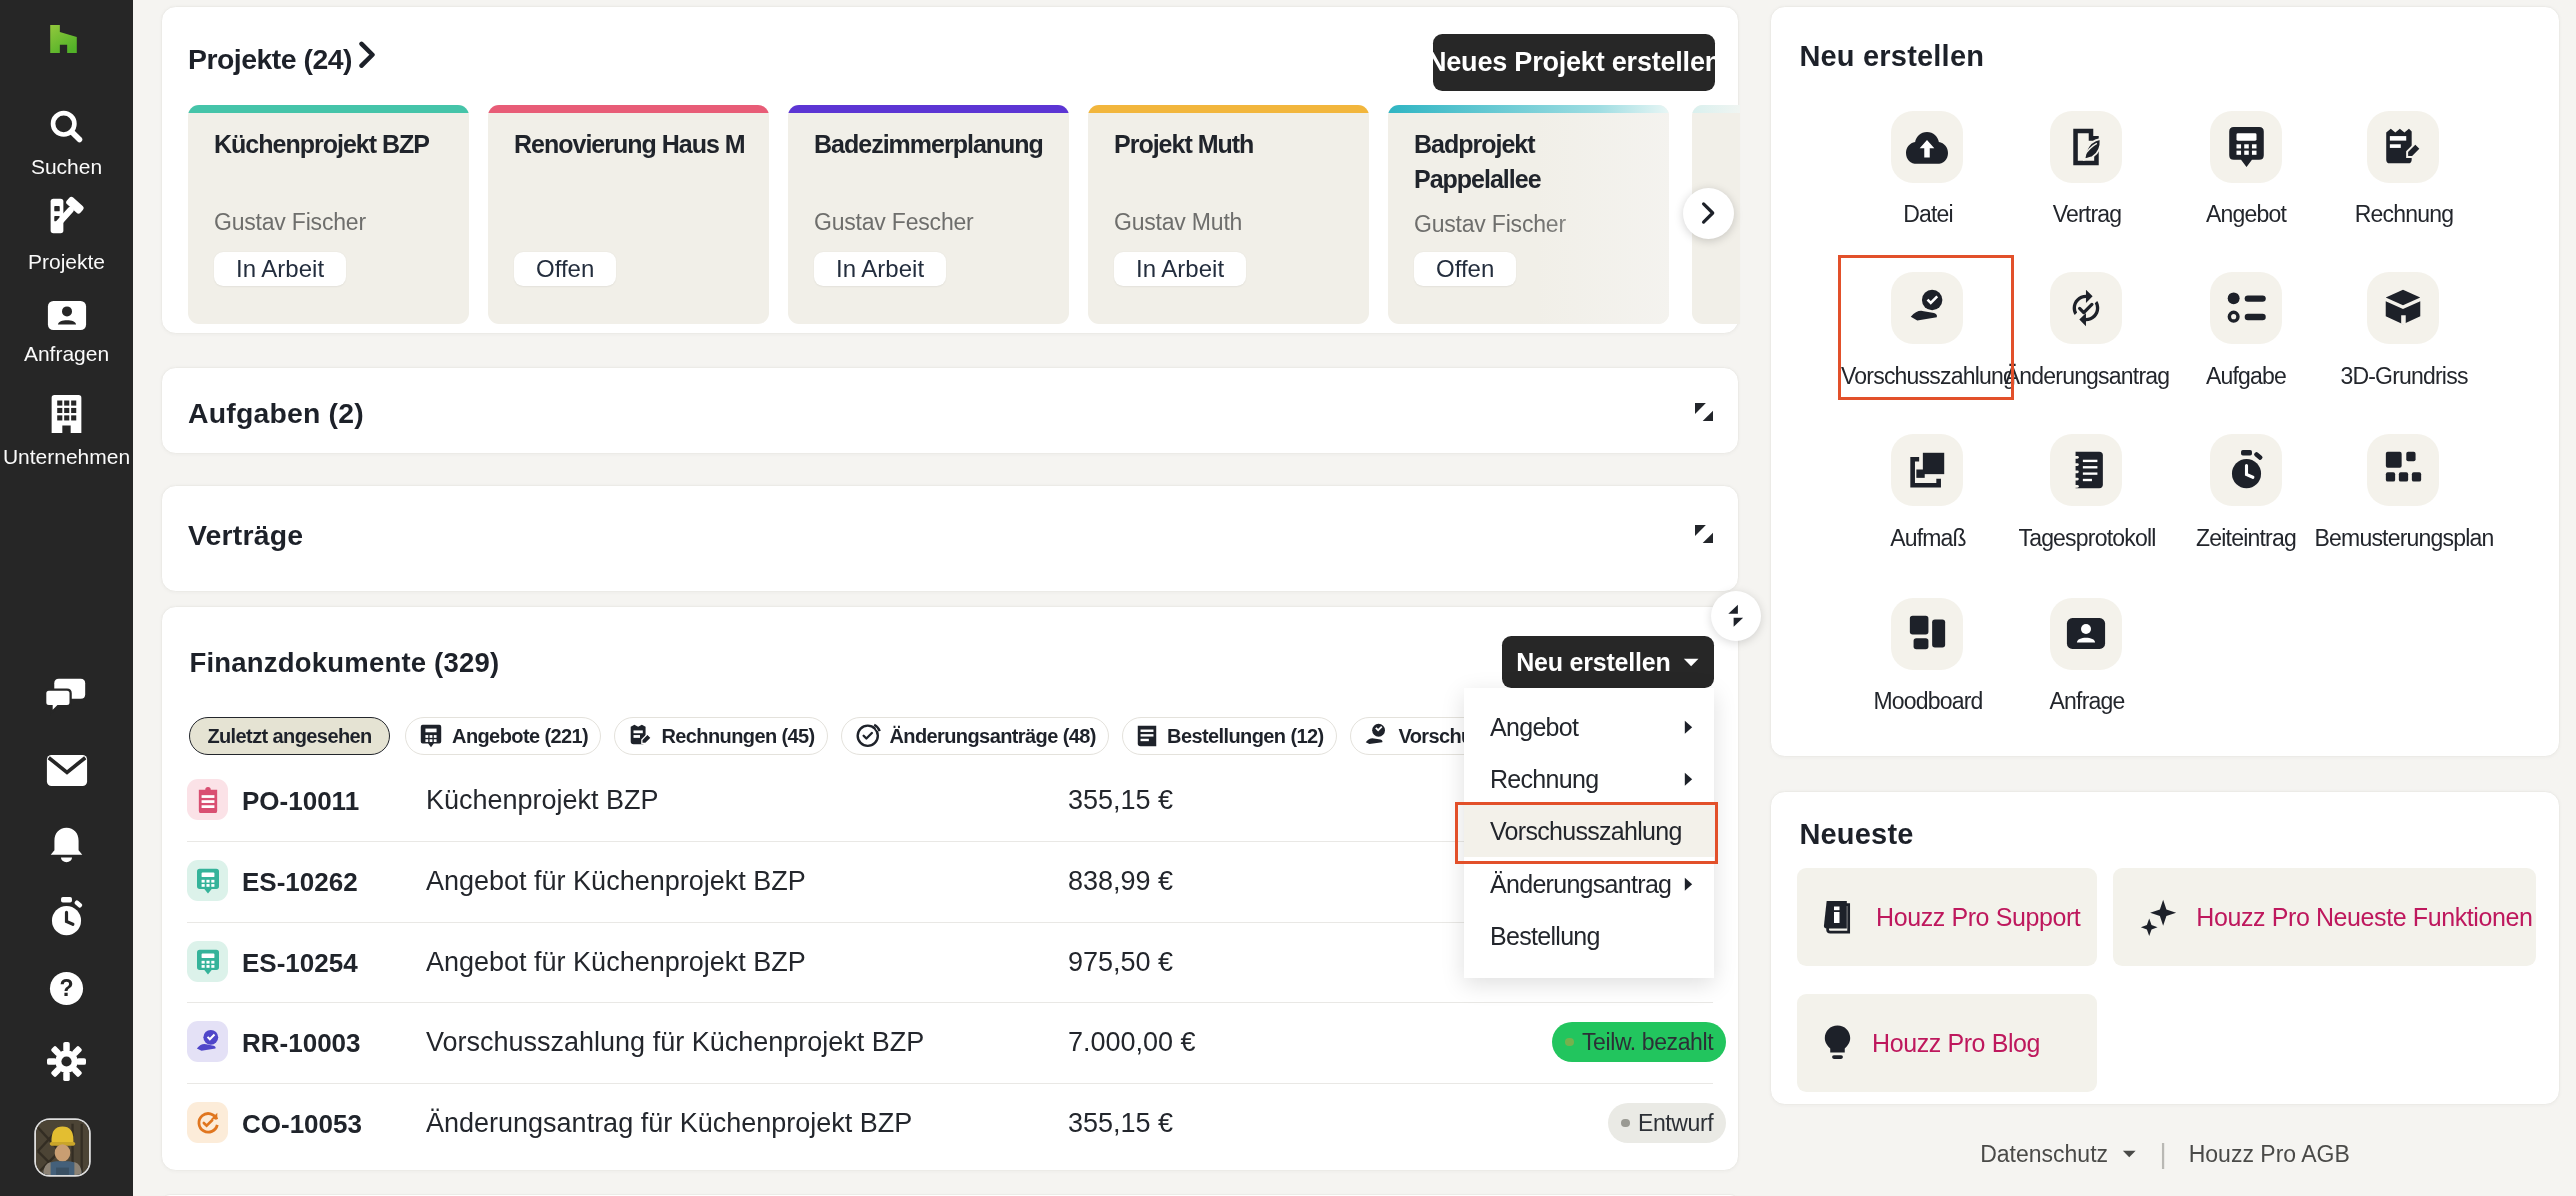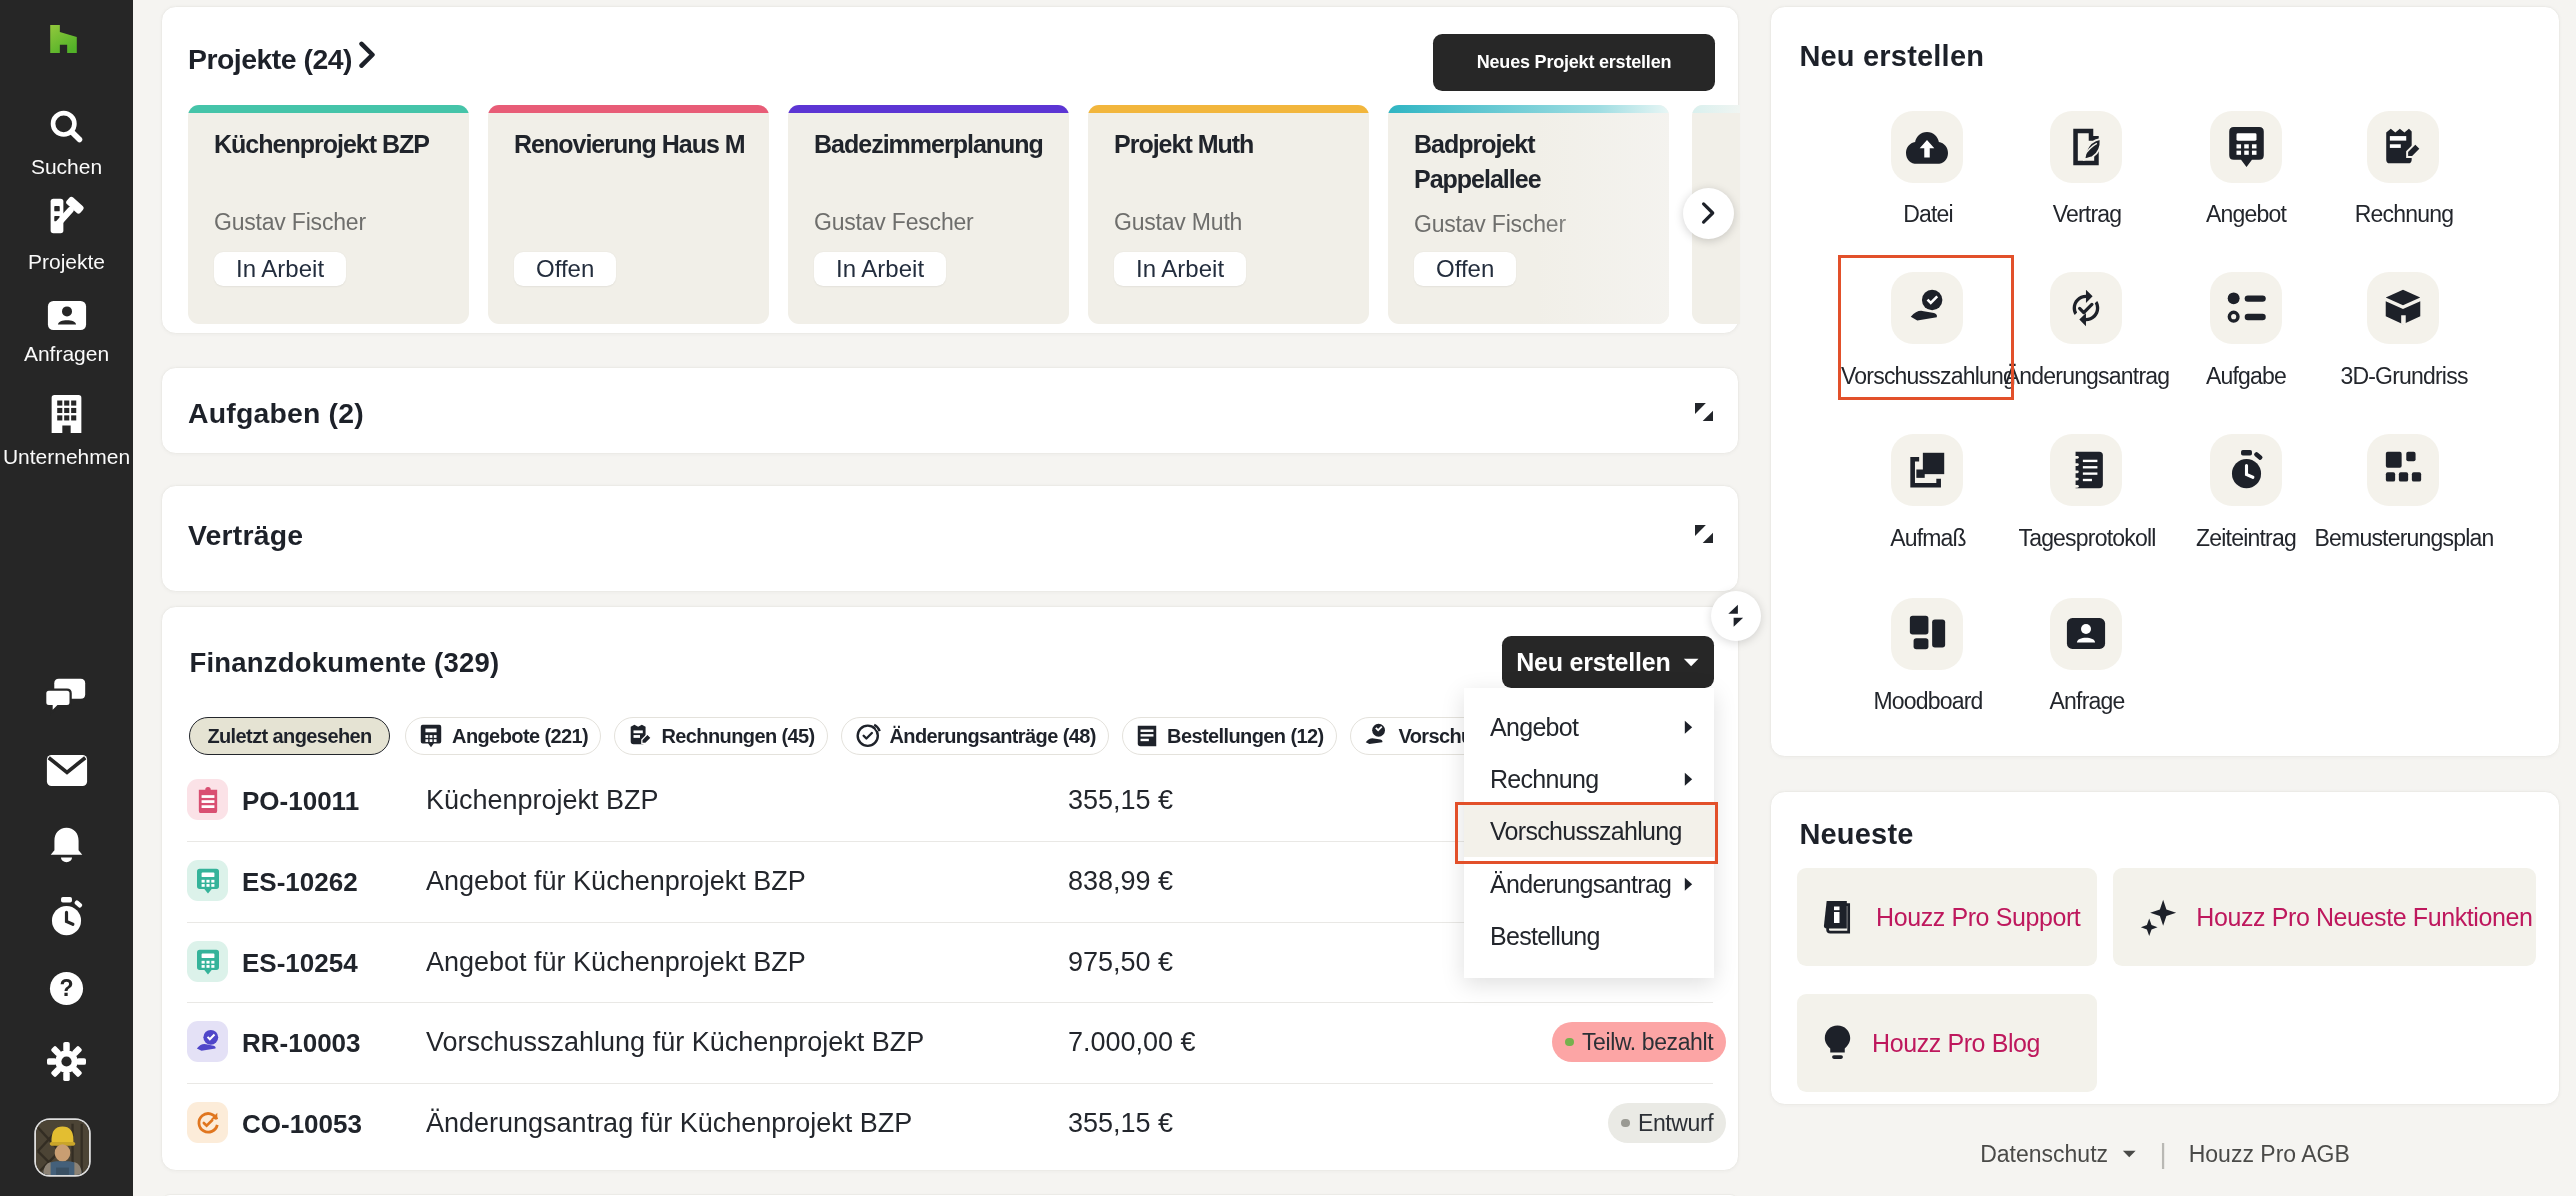--- a/index.html
+++ b/index.html
@@ -175,21 +175,21 @@
       <path d="M50,60 Q50,48 42,46 L42,60 Z" fill="#8d8375"></path>
       <rect x="22" y="52" width="14" height="8" fill="#3a5063"></rect>
     </svg>
   </div>
 </div>
 
 <div class="panel" style="left:161px; top:5.5px; width:1578px; height:328px;">
   <div class="abs" style="left:26px; top:34px; font-size:28.4px; font-weight:bold; letter-spacing:-0.5px;">Projekte (24)<svg style="margin-left:5.5px;" width="20" height="27.5" viewBox="0 0 22 30">
         <path d="M5,3 L17,15 L5,27" fill="none" stroke="#1d2129" stroke-width="5" stroke-linecap="round" stroke-linejoin="round"></path>
       </svg></div>
-  <div class="blackbtn" style="left:1271px; top:27px; width:282px; height:57px; font-size:18px;">Neues Projekt erstellen</div>
+  <div class="blackbtn" style="left:1271px; top:27px; width:282px; height:57px; font-size:27px;">Neues Projekt erstellen</div>
   <div class="card" style="left:26px;">
     <div class="cbar" style="background:#45c4a9;"></div>
     <div class="ctitle">Küchenprojekt BZP</div>
     <div class="cname">Gustav Fischer</div>
     <div class="cchip">In Arbeit</div>
   </div>
   <div class="card" style="left:326px;">
     <div class="cbar" style="background:#e85c77;"></div>
     <div class="ctitle">Renovierung Haus M</div>
     <div class="cchip">Offen</div>
@@ -345,21 +345,21 @@
     <div class="frow-ic" style="background:#e4e1f6; top:19px;">
         <svg width="26" height="26" viewBox="0 0 28 28">
           <circle cx="17" cy="9" r="8" fill="#4f46c9"></circle>
           <path d="M13.5,8.5 l2.5,2.5 l5,-5" stroke="#fff" stroke-width="2.2" fill="none"></path>
           <path d="M2,21 q5,-6 10,-4.5 l8,1.5 q3,1 2,3 l-15,2.5 Z" fill="#4f46c9"></path>
         </svg>
       </div>
     <div class="fid" style="top:26px;">RR-10003</div>
     <div class="fdesc" style="top:25px;">Vorschusszahlung für Küchenprojekt BZP</div>
     <div class="famt" style="top:25px;">7.000,00 €</div>
-    <div class="schip" style="right:13.8px; top:20px; background:#fca5a5;"><span class="dot" style="background:#76b14d;"></span>Teilw. bezahlt</div>
+    <div class="schip" style="right:13.8px; top:20px; background:#22c55e;"><span class="dot" style="background:#76b14d;"></span>Teilw. bezahlt</div>
   </div>
   <div class="frow" style="position:absolute; left:0; top:476px; width:1578px; height:81px;">
     <div class="frow-ic" style="background:#fcecd9; top:19px;">
         <svg width="26" height="26" viewBox="0 0 28 28">
           <path d="M23.5,10 a10,10 0 1 0 0.5,6" fill="none" stroke="#e0761f" stroke-width="3"></path>
           <path d="M24,3 v7 h-7 Z" fill="#e0761f"></path>
           <path d="M9.5,14 l3,3 l6,-6" fill="none" stroke="#e0761f" stroke-width="2.8" stroke-linecap="round"></path>
         </svg>
       </div>
     <div class="fid" style="top:26px;">CO-10053</div>

